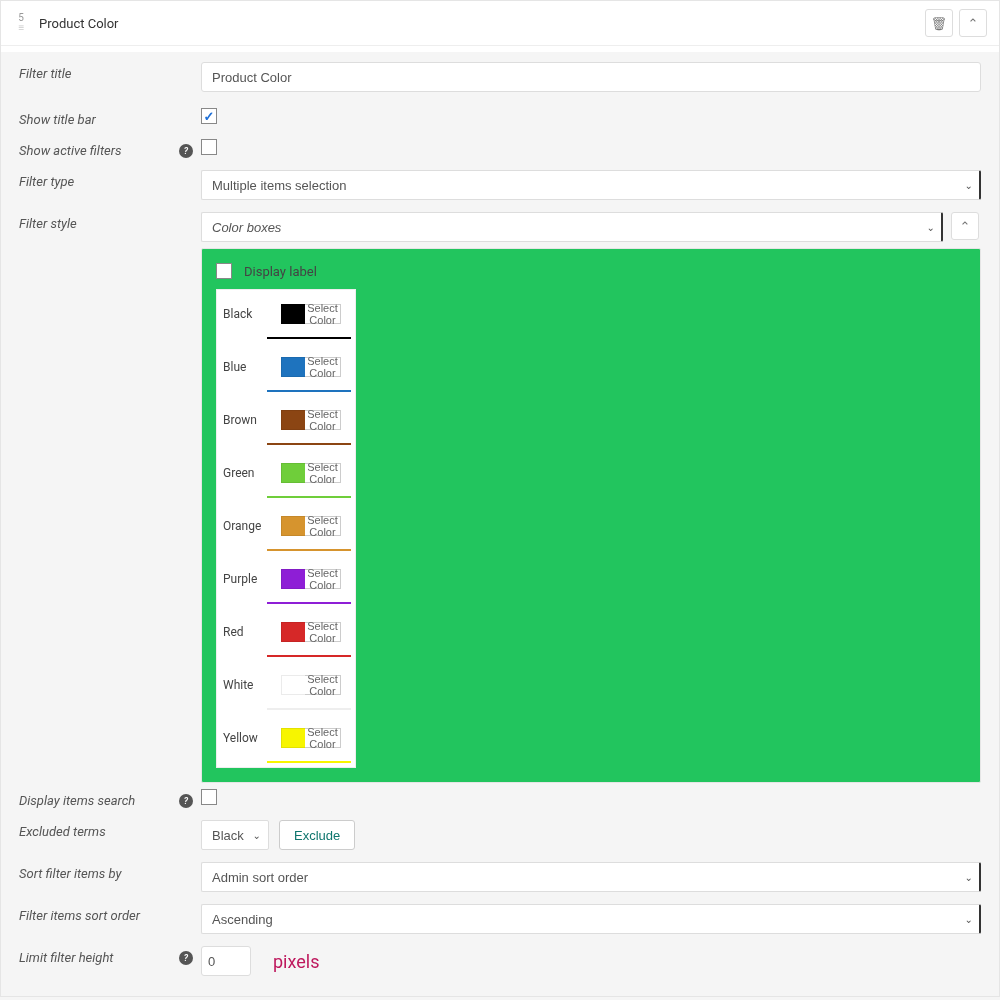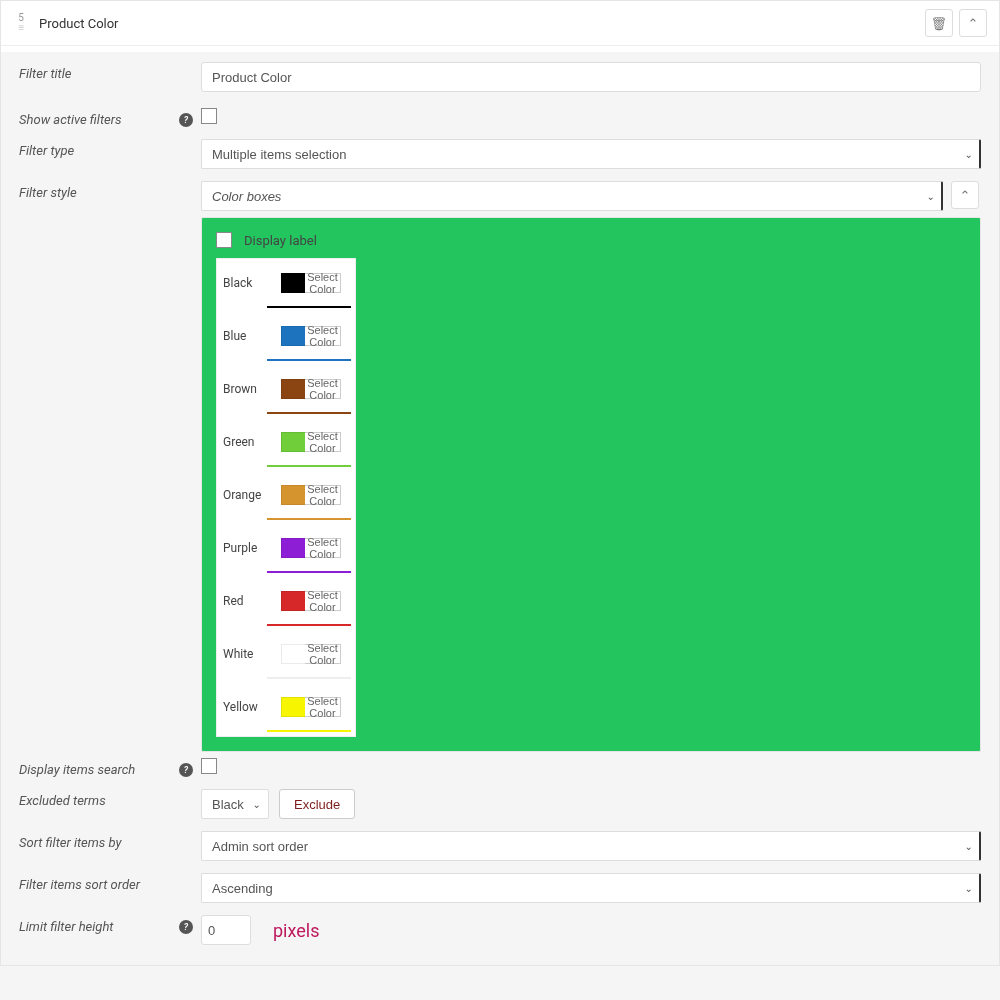--- a/index.html
+++ b/index.html
@@ -212,21 +212,21 @@
   position:absolute; right:8px; top:50%; transform:translateY(-50%);
   font-size:10px; color:#555; pointer-events:none;
 }
 .btn {
   height: 30px;
   padding: 0 14px;
   border: 1px solid #ccc;
   background: #fff;
   border-radius: 3px;
   font-size: 13px;
-  color: #7f1d1d;
+  color: #0f766e;
   cursor: pointer;
 }
 .suffix { font-size:18px; color:#be185d; margin-left:12px; }
 .row-gap-top { margin-top: 6px; }
 </style>
 </head>
 <body>
 
 <div class="panel">
   <div class="panel-header">
@@ -247,20 +247,26 @@
 
   <div class="panel-body">
 
     <div class="form-row row-gap-top">
       <div class="row-label">Filter title</div>
       <div class="row-control">
         <input class="text-input" type="text" value="Product Color" style="">
       </div>
     </div>
 
+    <div class="form-row tight">
+      <div class="row-label">Show title bar</div>
+      <div class="row-control">
+        <span class="check checked"></span>
+      </div>
+    </div>
 
     <div class="form-row tight">
       <div class="row-label">
         <span>Show active filters</span>
         <span class="help-icon">?</span>
       </div>
       <div class="row-control">
         <span class="check"></span>
       </div>
     </div>

